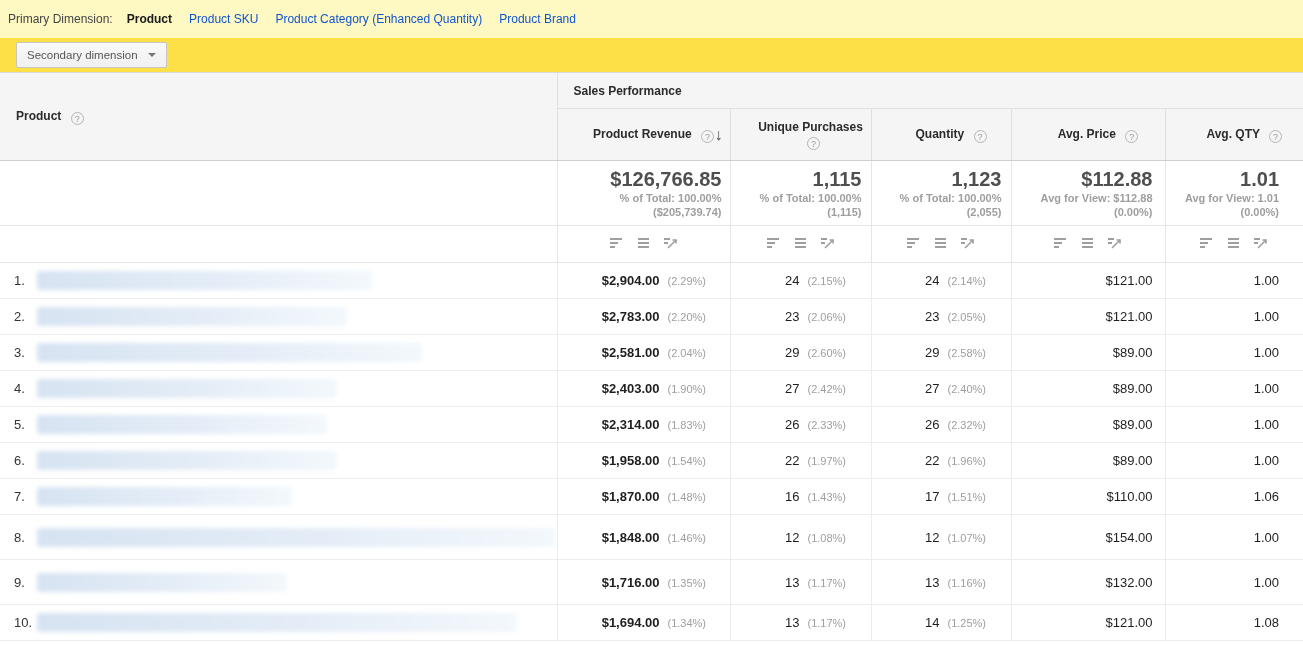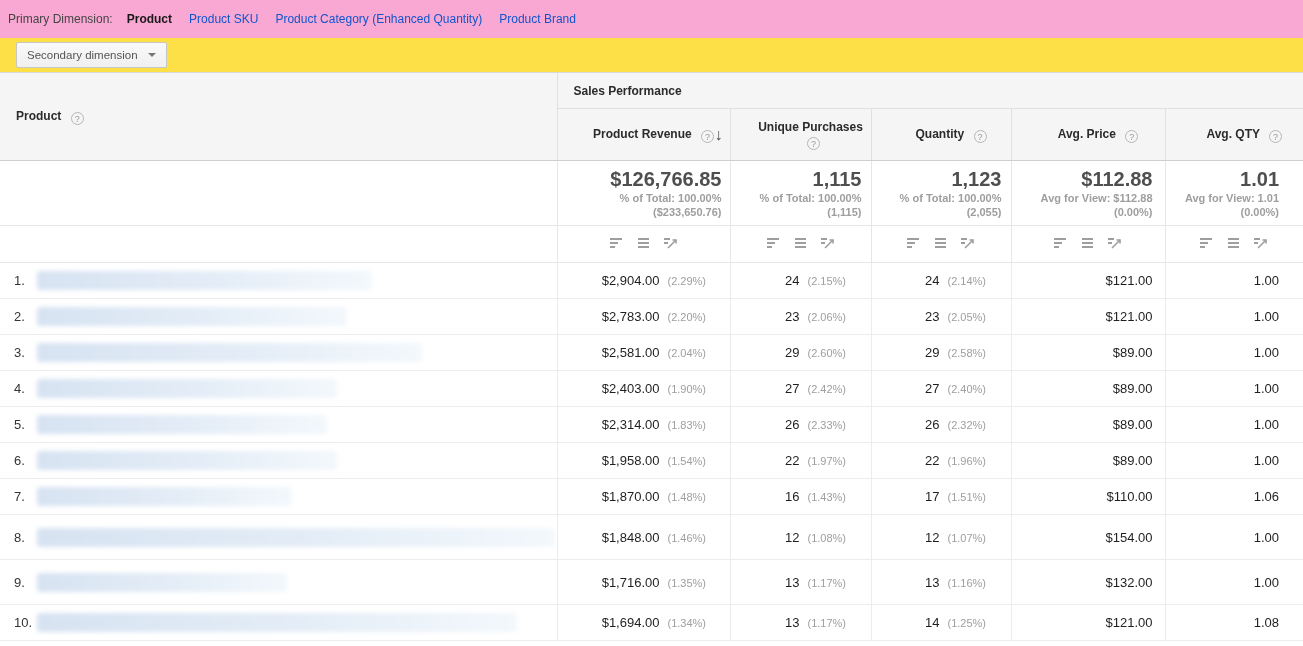--- a/index.html
+++ b/index.html
@@ -11,21 +11,21 @@
     font-size: 12px;
   }
   .report { width: 1303px; overflow: hidden; }
 
   
   .primary-bar {
     height: 38px;
     display: flex;
     align-items: center;
     padding-left: 8px;
-    background: #f9a8d4;
+    background: #fef9c3;
   }
   .pd-label { color: #444; margin-right: 14px; }
   .pd-option { margin-right: 17px; cursor: pointer; }
   .pd-option.selected { color: #1a1a1a; font-weight: bold; }
   .pd-option.link { color: #1155cc; }
 
   
   .secondary-bar {
     height: 34px;
     display: flex;
@@ -155,21 +155,21 @@
   td.td-prod { padding-left: 14px; }
   .prod-inner { display: flex; align-items: center; }
   .row-num { width: 23px; flex: 0 0 23px; color: #333; }
   .redact {
     height: 19px;
     border-radius: 3px;
     background: linear-gradient(90deg, #d7e3f2 0%, #e4edf7 55%, #f3f8fc 100%);
     filter: blur(2px);
   }
   .cell-flex { display: flex; justify-content: flex-end; align-items: baseline; }
-  .val.bold { font-weight: normal; }
+  .val.bold { font-weight: bold; }
   .pct {
     color: #9e9e9e;
     font-size: 11px;
     width: 54px;
     flex: 0 0 54px;
     text-align: left;
     margin-left: 8px;
   }
   .c-rev   { padding-right: 8px; }
   .c-uni   { padding-right: 9px; }
@@ -239,21 +239,21 @@
         </th>
       </tr>
     </thead>
     <tbody>
 
       <tr class="totals">
         <td class="td-prod"></td>
         <td class="td-metric c-rev">
           <span class="total-value">$126,766.85</span>
           <span class="total-sub">% of Total: 100.00%</span>
-          <span class="total-sub">($233,650.76)</span>
+          <span class="total-sub">($205,739.74)</span>
         </td>
         <td class="td-metric c-uni">
           <span class="total-value">1,115</span>
           <span class="total-sub">% of Total: 100.00%</span>
           <span class="total-sub">(1,115)</span>
         </td>
         <td class="td-metric c-qty">
           <span class="total-value">1,123</span>
           <span class="total-sub">% of Total: 100.00%</span>
           <span class="total-sub">(2,055)</span>

